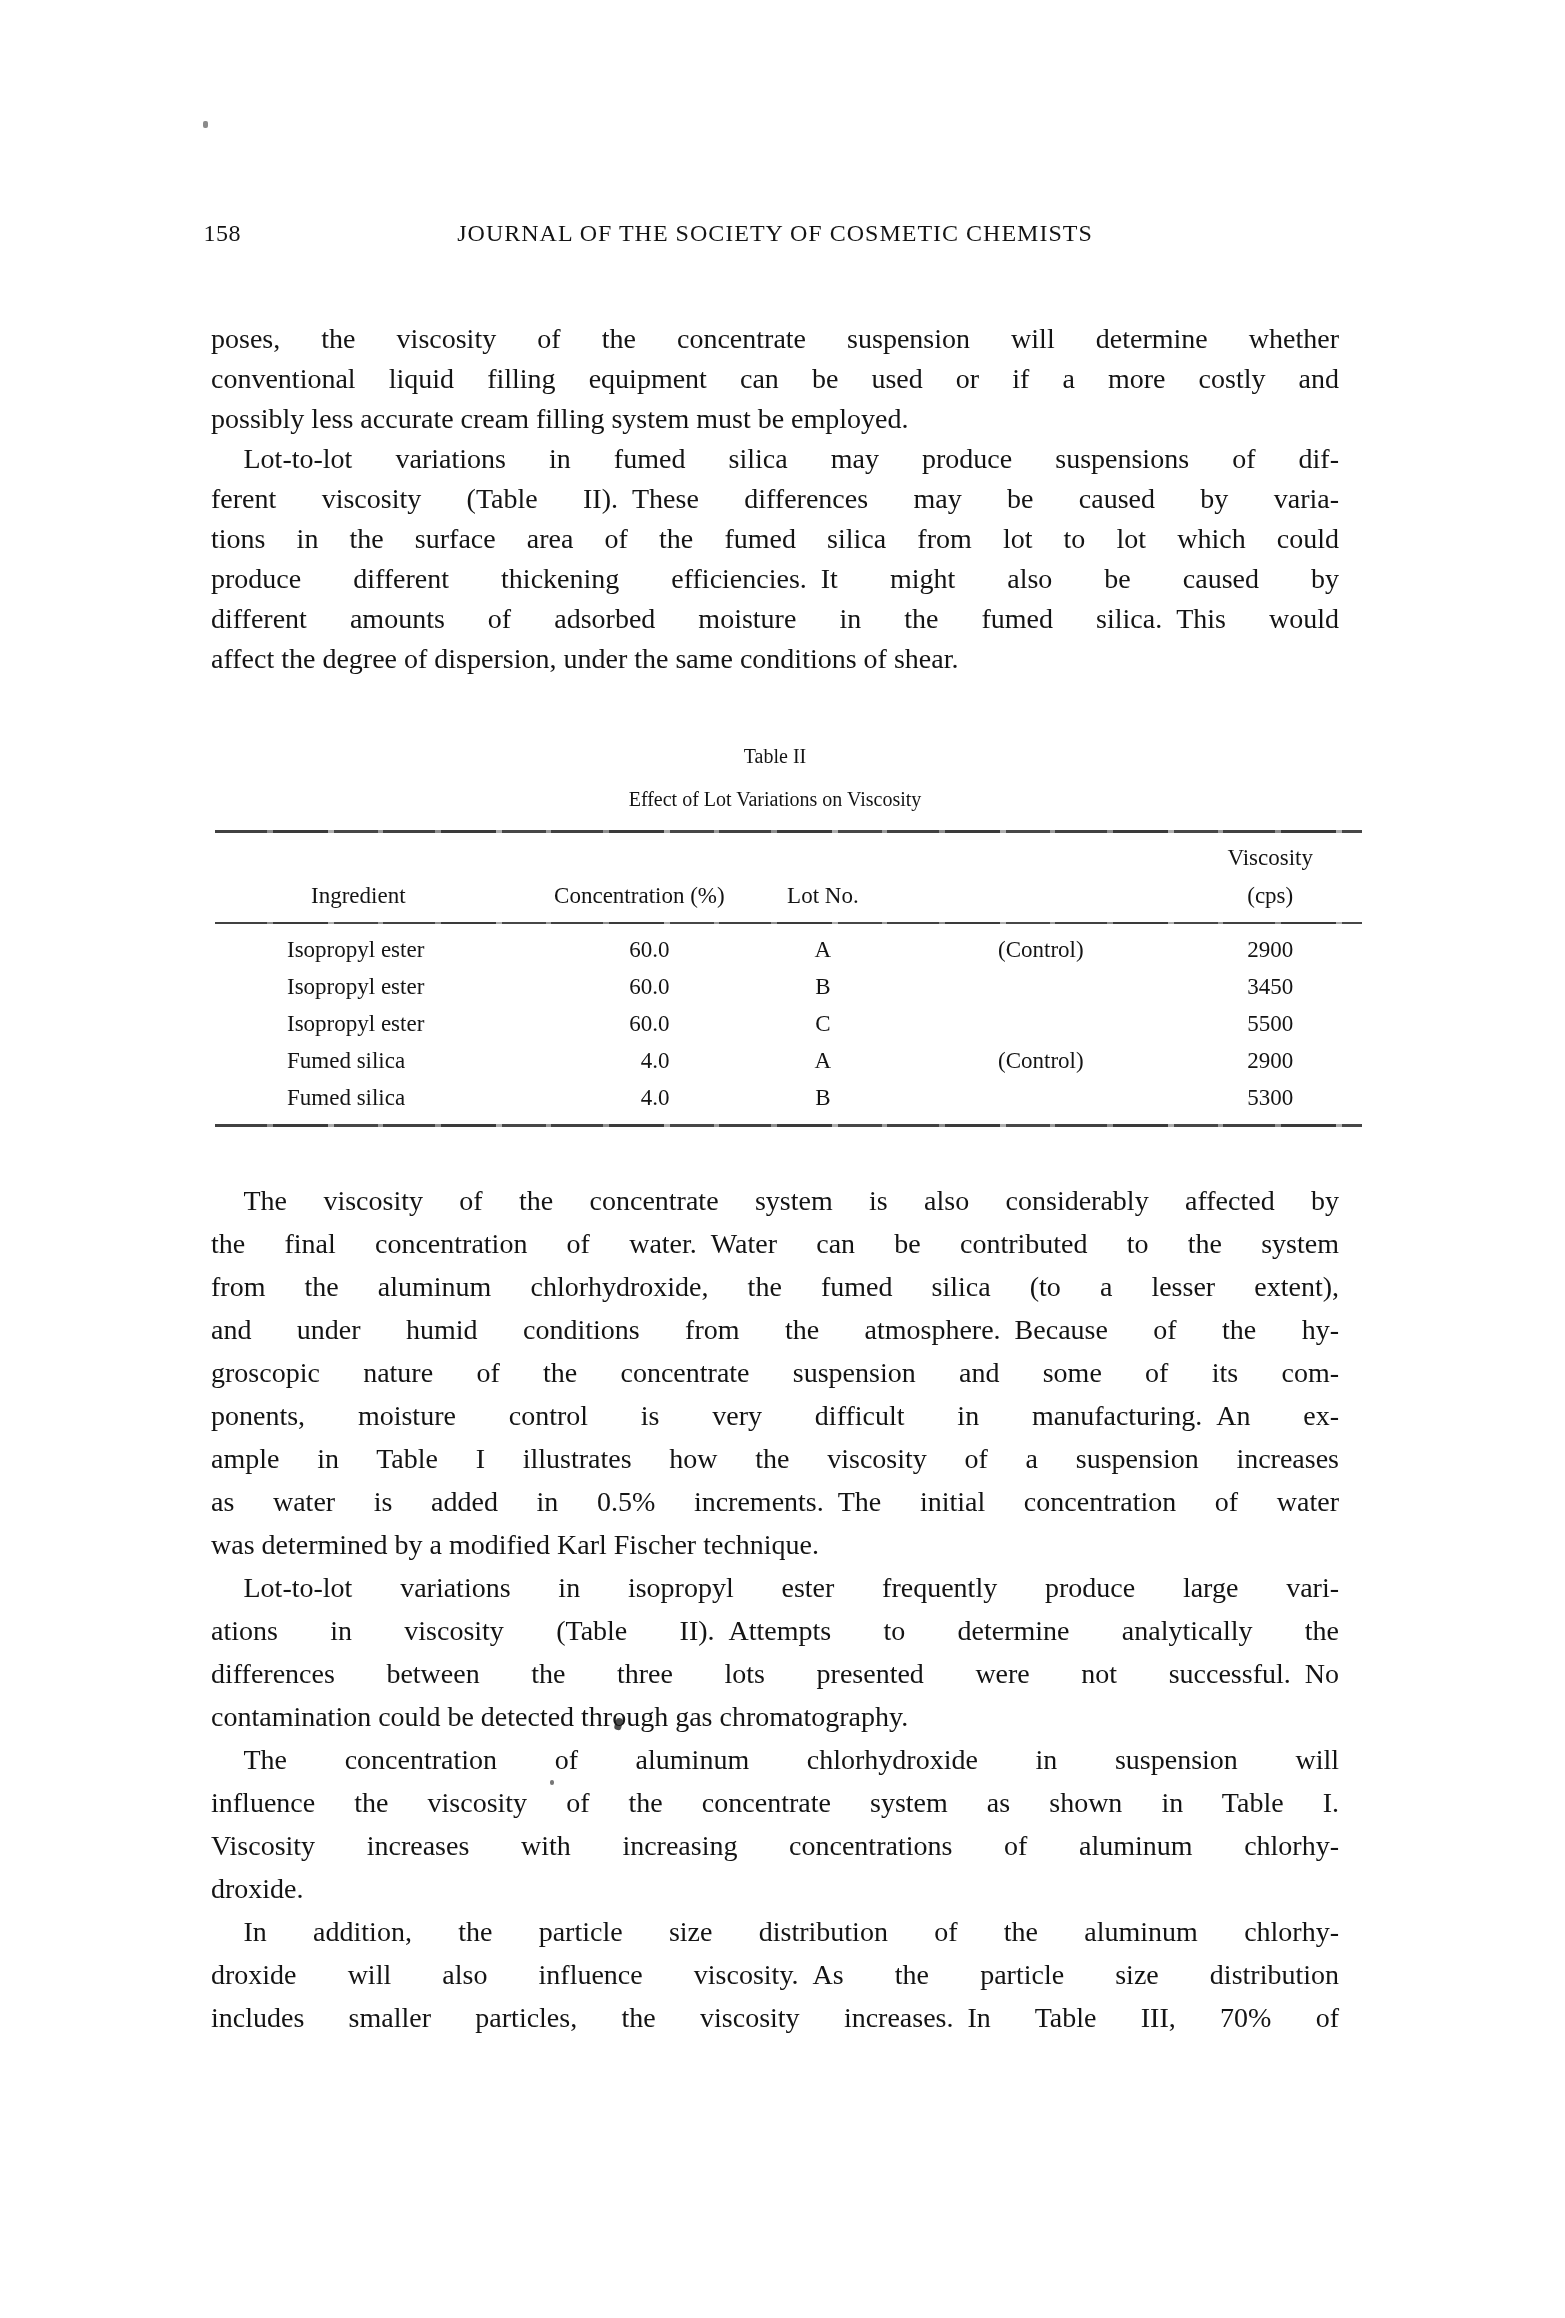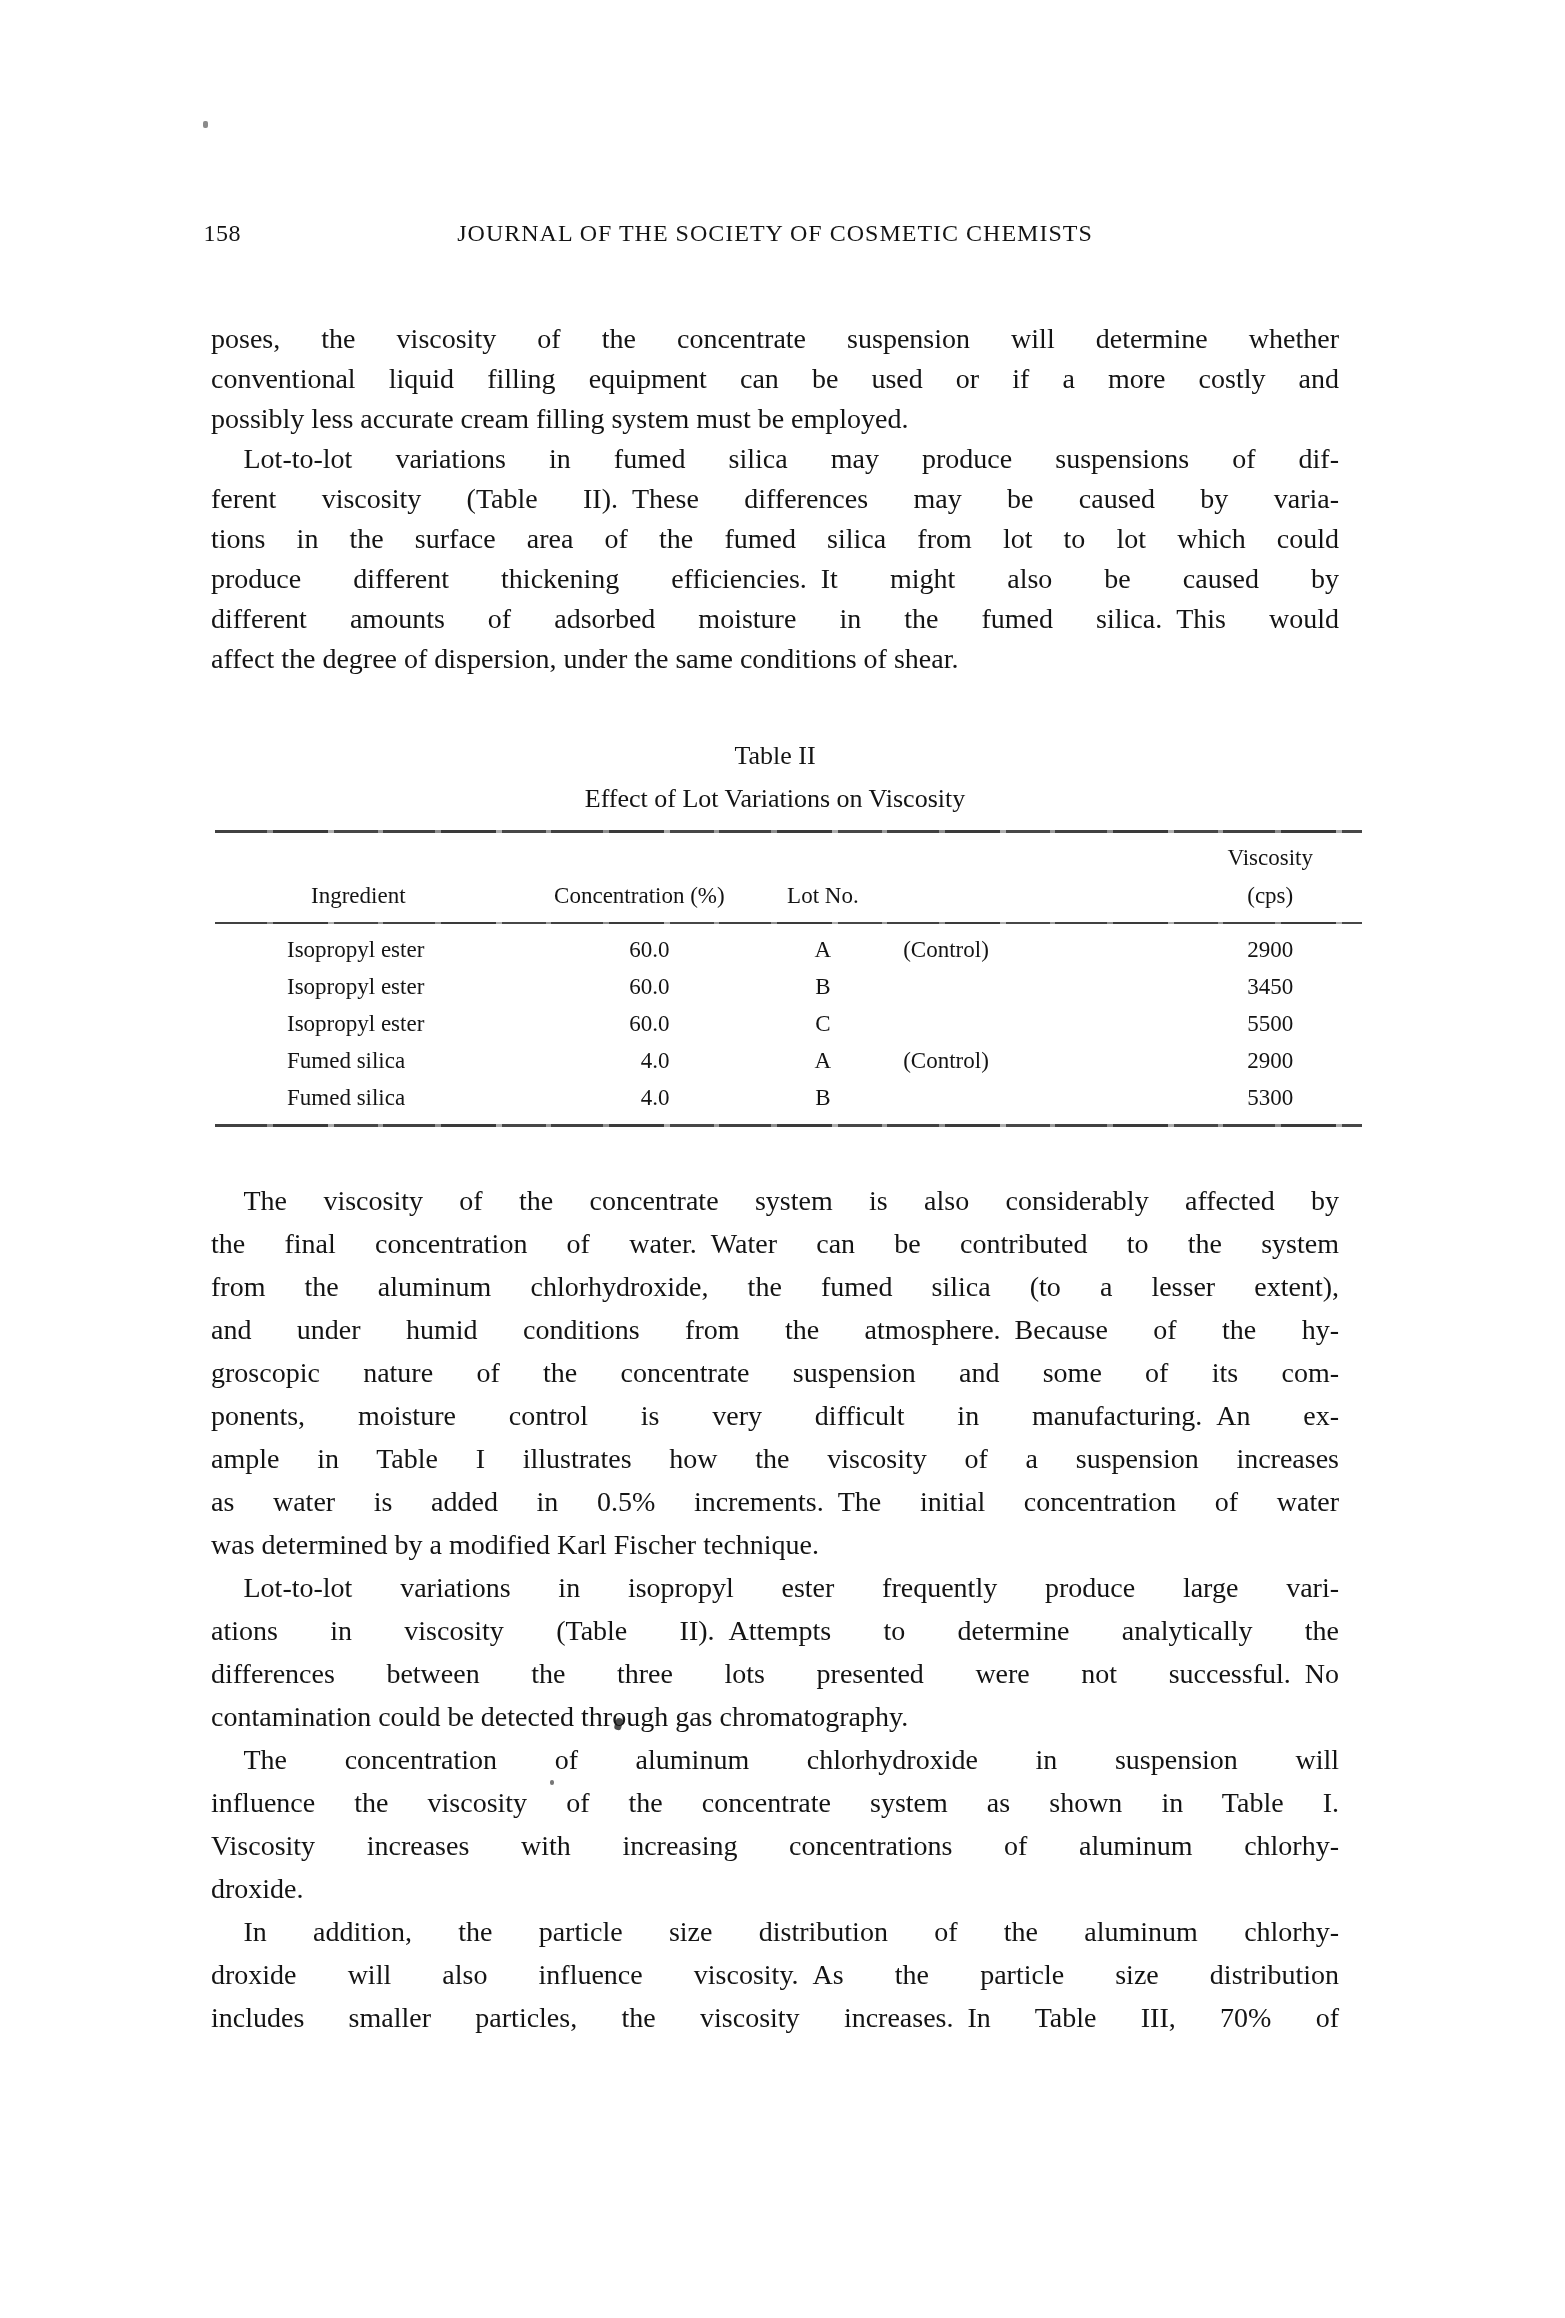--- a/index.html
+++ b/index.html
@@ -14,37 +14,37 @@
   .pagenum{position:absolute;left:-7.6px;top:0;}
   .runtitle{display:block;text-align:center;letter-spacing:1px;}
   
   .textcol{left:211px;width:1128px;font-size:28px;margin-top:8px;}
   .upper{top:311px;line-height:40px;}
   .lower{top:1171px;line-height:43px;}
   .jl{text-align:justify;text-align-last:justify;}
   .ll{text-align:left;text-align-last:left;}
   .ind{text-indent:32.5px;}
   
-  .tcaption{top:736px;left:211px;width:1128px;text-align:center;font-size:26px;}
+  .tcaption{top:736px;left:211px;width:1128px;text-align:center;font-size:20px;}
   .tcap-title{line-height:40px;}
   .tcap-sub{line-height:46px;}
   
   .table{top:830px;left:215px;width:1147px;font-size:23px;}
   .rule{height:2.9px;background:repeating-linear-gradient(90deg,
       #414141 0 52px, #8f8f8f 52px 58px,
       #3a3a3a 58px 113px, #aeaeae 113px 119px,
       #474747 119px 163px, #9b9b9b 163px 168px);}
   .rule.mid{height:1.9px;}
   .trow{display:flex;line-height:37px;}
   .hrowA{line-height:38px;margin-top:5.7px;}
   .hrowB{line-height:38px;margin-bottom:7.6px;}
   .c1{width:28%;box-sizing:border-box;text-align:left;padding-left:72px;}
   .c2{width:18%;box-sizing:border-box;text-align:right;padding-right:73px;}
   .c3{width:14%;text-align:center;}
-  .c4{width:24%;text-align:left;}
+  .c4{width:24%;text-align:center;}
   .c5{width:16%;text-align:center;}
   .h1{width:28%;box-sizing:border-box;text-align:left;padding-left:96px;}
   .h2{width:18%;text-align:center;}
   .tbody{margin-top:6.7px;margin-bottom:8.6px;}
   
   .speck1{left:203px;top:121px;width:4.8px;height:6.7px;background:#8b8b8b;border-radius:1.9px;}
   .speck2{left:615px;top:1718px;width:6.7px;height:12.4px;background:#4c4c4c;border-radius:2.9px;transform:rotate(14deg);}
   .speck3{left:550px;top:1780px;width:3.8px;height:4.8px;background:#777;border-radius:1.9px;}
 </style>
 </head>

